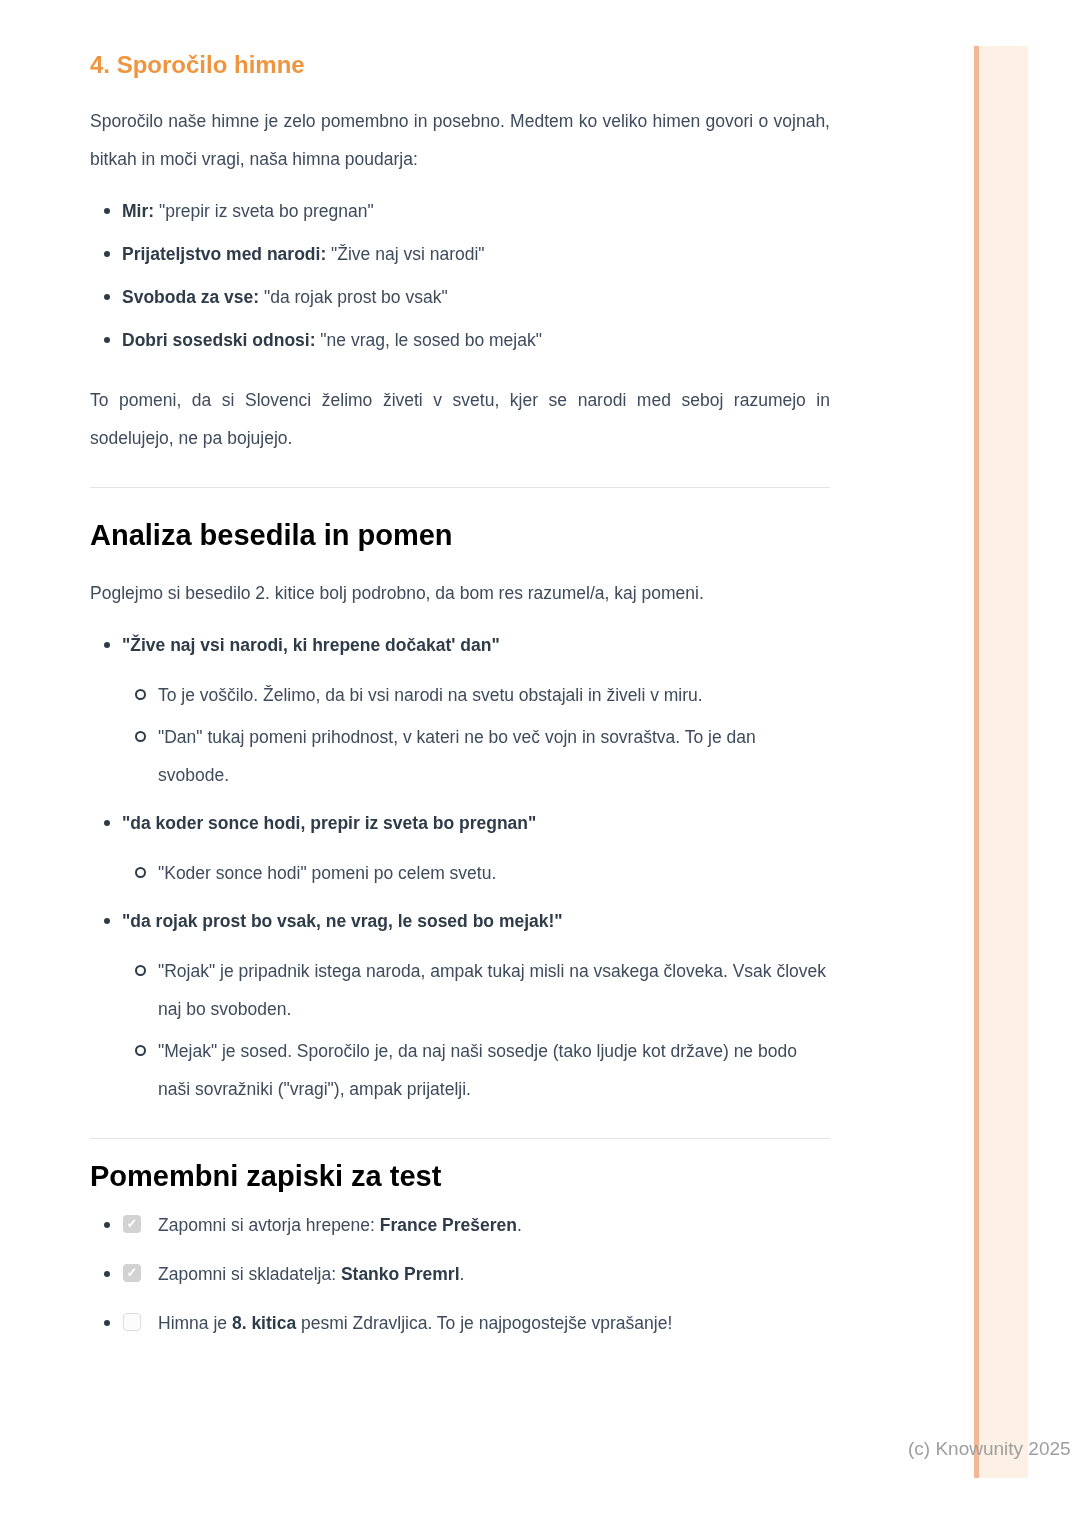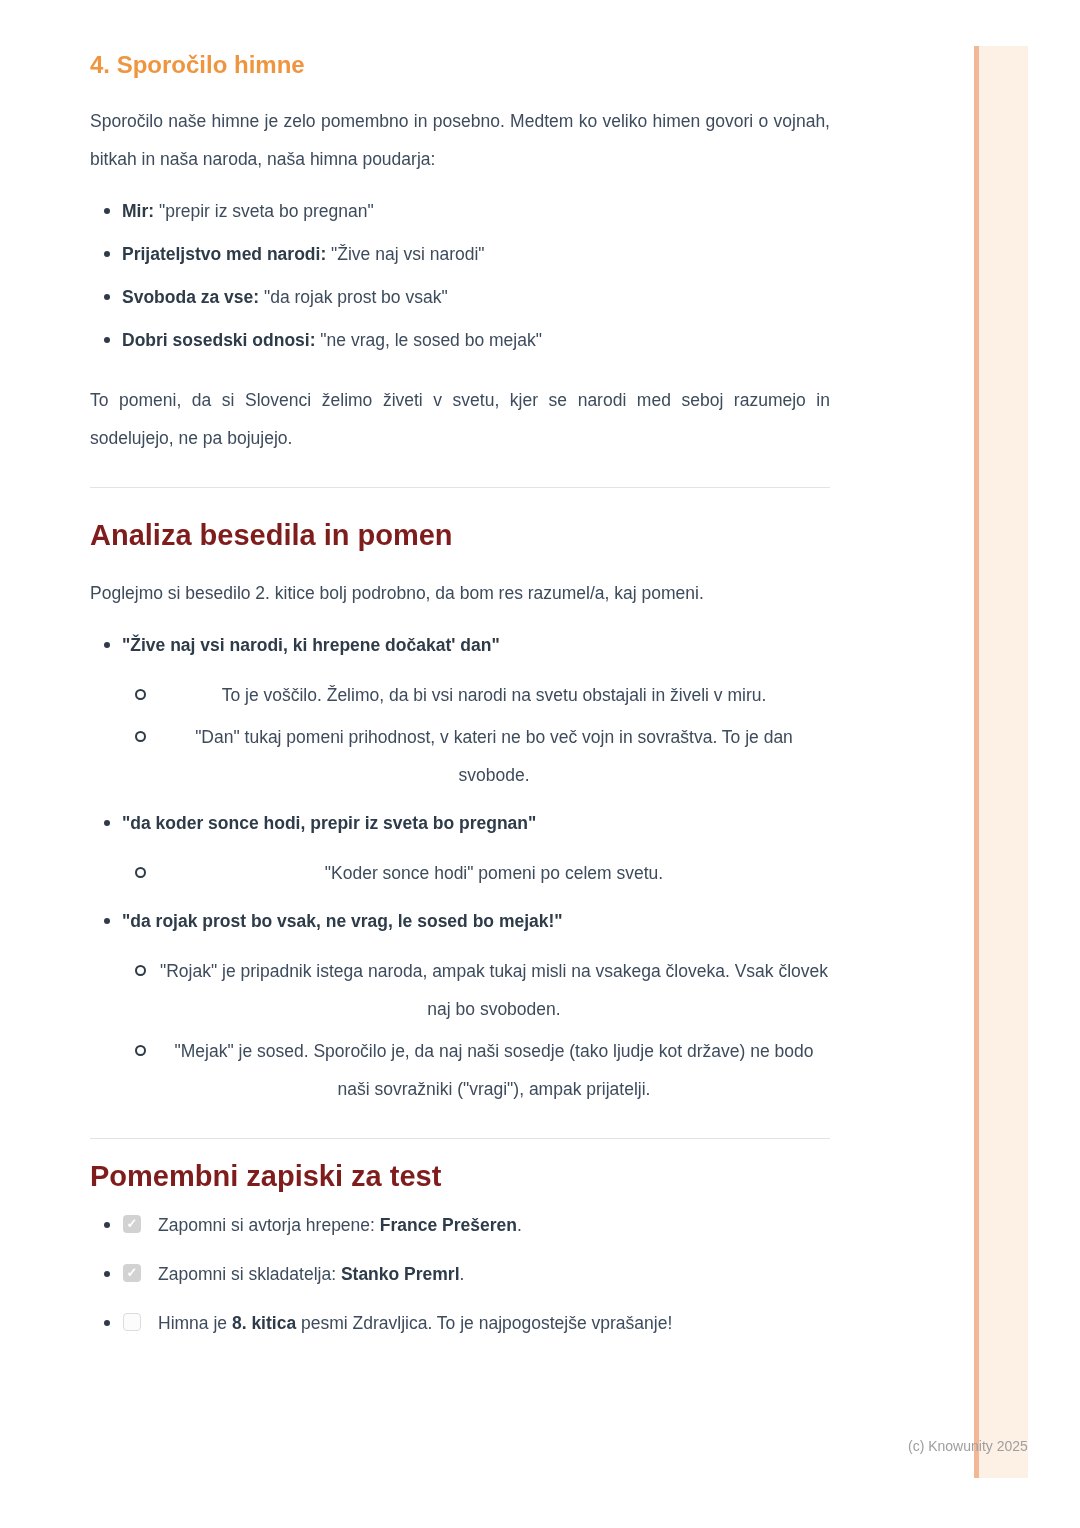--- a/index.html
+++ b/index.html
@@ -22,21 +22,21 @@
   .content {
     position: absolute; top: 0; left: 90px;
     width: 740px; font-size: 17.5px;
     z-index: 2;
   }
   h3.s-title {
     color: #F0953F; font-size: 24px; line-height: 30px;
     margin: 50px 0 4px 0; font-weight: bold;
   }
   h2.s-title {
-    color: #7f1d1d; font-size: 29px; line-height: 34px;
+    color: #000000; font-size: 29px; line-height: 34px;
     margin: 30px 0 0 0; font-weight: bold;
   }
   h2.s-title.last { margin-top: 20px; }
   p.para { line-height: 38px; margin: 22px 0 0 0; }
   p.para.tight { margin-top: 16px; }
   .justify { text-align: justify; }
   .b { font-weight: bold; color: #2E3B49; text-align: right; }
 
   ul.list-main { list-style: none; margin: 14px 0 0 0; padding: 0; }
   ul.list-main > li {
@@ -46,21 +46,21 @@
   ul.list-main > li::before {
     content: ""; position: absolute; left: 14px; top: 16px;
     width: 6px; height: 6px; border-radius: 50%; background: #2E3B49;
   }
   ul.list-main.analysis > li { margin-bottom: 10px; }
   .quote { font-weight: bold; color: #2E3B49; line-height: 38px; }
 
   ul.list-sub { list-style: none; margin: 12px 0 0 0; padding: 0; }
   ul.list-sub > li {
     position: relative; padding-left: 36px;
-    line-height: 38px; margin-bottom: 4px; text-align: center;
+    line-height: 38px; margin-bottom: 4px;
   }
   ul.list-sub > li::before {
     content: ""; position: absolute; left: 13px; top: 13px;
     width: 7px; height: 7px; border-radius: 50%;
     border: 2px solid #2E3B49; background: transparent;
   }
 
   hr.divider {
     border: none; border-top: 1px solid #E3E3E3;
     margin: 30px 0 0 0; width: 740px;
@@ -82,34 +82,34 @@
   }
   .checkbox .check {
     color: #ffffff; font-size: 13px; line-height: 18px;
     display: block; font-weight: bold;
   }
   .checkbox.unchecked {
     background: #FCFCFC; border: 1px solid #DCDCDC;
   }
   .footer {
     position: absolute; left: 908px; top: 1438px;
-    font-size: 14px; color: #9E9E9E; z-index: 3;
+    font-size: 19px; color: #9E9E9E; z-index: 3;
     white-space: nowrap;
   }
 </style>
 </head>
 <body>
 
 <div class="side-stripe"></div>
 
 <div class="content">
 
   <h3 class="s-title">4. Sporočilo himne</h3>
 
-  <p class="para justify">Sporočilo naše himne je zelo pomembno in posebno. Medtem ko veliko himen govori o vojnah, bitkah in naša naroda, naša himna poudarja:</p>
+  <p class="para justify">Sporočilo naše himne je zelo pomembno in posebno. Medtem ko veliko himen govori o vojnah, bitkah in moči vragi, naša himna poudarja:</p>
 
   <ul class="list-main">
     <li><span class="b">Mir:</span><span> "prepir iz sveta bo pregnan"</span></li>
     <li><span class="b">Prijateljstvo med narodi:</span><span> "Žive naj vsi narodi"</span></li>
     <li><span class="b">Svoboda za vse:</span><span> "da rojak prost bo vsak"</span></li>
     <li><span class="b">Dobri sosedski odnosi:</span><span> "ne vrag, le sosed bo mejak"</span></li>
   </ul>
 
   <p class="para justify">To pomeni, da si Slovenci želimo živeti v svetu, kjer se narodi med seboj razumejo in sodelujejo, ne pa bojujejo.</p>
 

